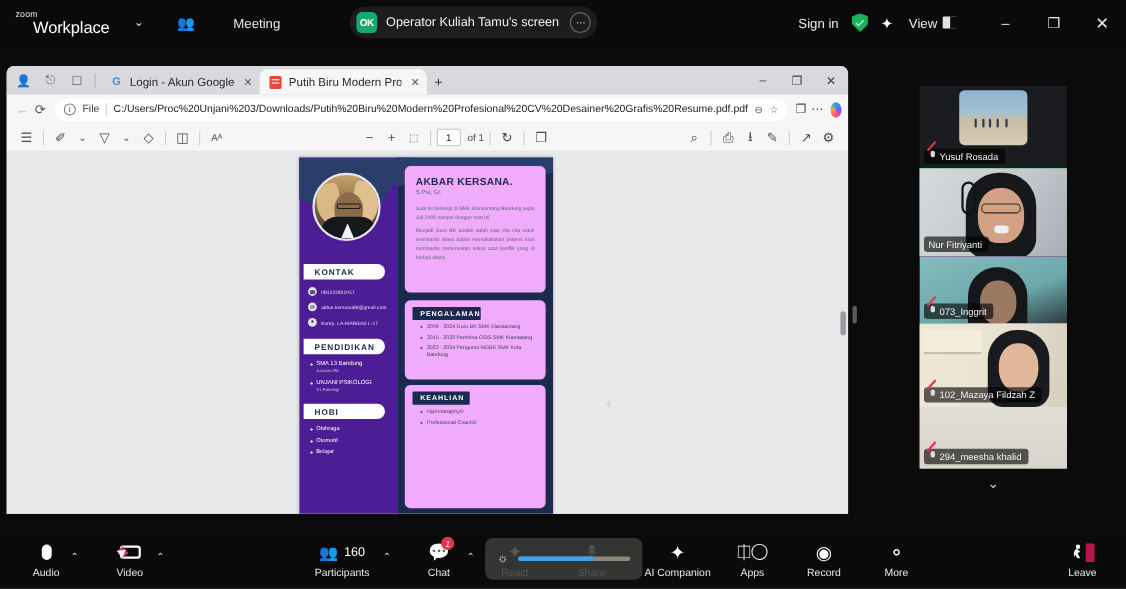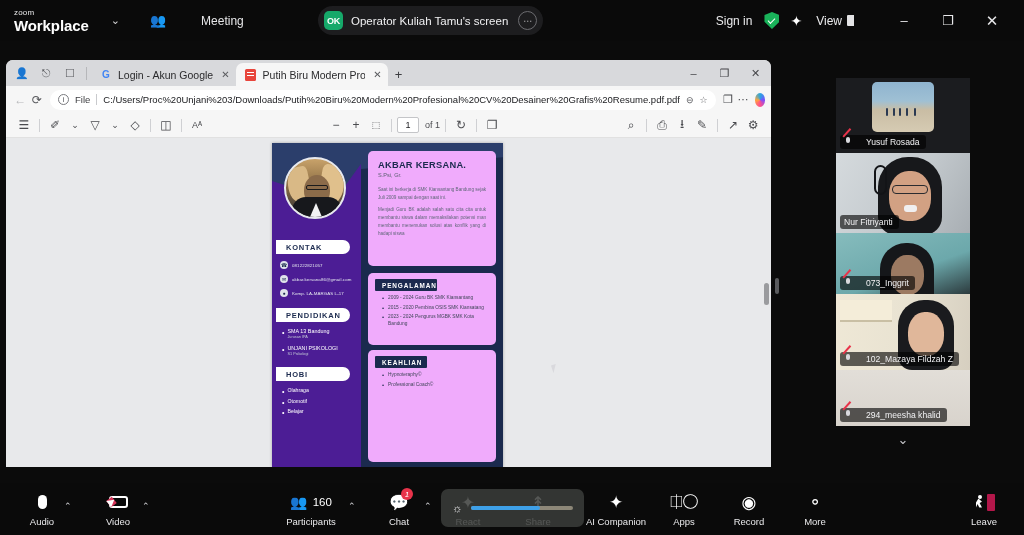--- a/index.html
+++ b/index.html
@@ -11,21 +11,21 @@
   }
   .app { position: relative; width: 1024px; height: 535px; background: #0b0b0b; }
 
   
   .zoom-topbar {
     position: absolute; left: 0; top: 0; width: 1024px; height: 41px;
     background: #0a0a0a; display: flex; align-items: center;
   }
   .zoom-logo { margin-left: 14px; line-height: 1; }
   .zoom-logo .z1 { font-size: 8px; color: #e9e9ea; letter-spacing: .2px; display: block; }
-  .zoom-logo .z2 { font-size: 15px; font-weight: bold; color: #fff; display: block; margin-top: 1px; letter-spacing: -.1px;}
+  .zoom-logo .z2 { font-size: 15px; font-weight: normal; color: #fff; display: block; margin-top: 1px; letter-spacing: -.1px; margin-left: 16px;}
   .chev-down {
     margin-left: 22px; color: #d6d6d8; font-size: 11px; cursor: pointer;
   }
   .meeting-chip { display: flex; align-items: center; gap: 7px; margin-left: 30px; }
   .meeting-chip .mi { font-size: 13px; color: #fff; }
   .meeting-chip .ml { font-size: 12px; color: #e6e6e8; margin-left: 28px; }
   .share-pill {
     position: absolute; left: 318px; top: 6px; height: 29px;
     background: #1d1d1f; border-radius: 15px;
     display: flex; align-items: center; padding: 0 6px 0 6px; gap: 8px;
@@ -34,21 +34,21 @@
     width: 19px; height: 19px; border-radius: 5px; background: #16a96a;
     color: #fff; font-size: 9px; font-weight: bold; display: flex;
     align-items: center; justify-content: center; letter-spacing: -.3px;
   }
   .share-pill .txt { font-size: 11.5px; color: #f0f0f2; white-space: nowrap; }
   .share-pill .dots {
     width: 19px; height: 19px; border-radius: 50%; border: 1px solid #6c6c70;
     color: #cfcfd2; font-size: 9px; display: flex; align-items: center;
     justify-content: center; margin-left: 2px;
   }
-  .tb-right { position: absolute; right: 10px; top: 0; height: 41px; display: flex; align-items: center; }
+  .tb-right { position: absolute; right: 0; top: 0; height: 41px; display: flex; align-items: center; }
   .signin { font-size: 12px; color: #eaeaec; margin-right: 12px; cursor: pointer; }
   .shield {
     width: 15px; height: 17px; background: #19b35a; margin-right: 11px;
     clip-path: polygon(50% 0, 100% 18%, 100% 58%, 50% 100%, 0 58%, 0 18%);
     position: relative;
   }
   .shield::after {
     content: ""; position: absolute; left: 3.5px; top: 6px; width: 6px; height: 3px;
     border-left: 1.6px solid #fff; border-bottom: 1.6px solid #fff;
     transform: rotate(-45deg);
@@ -219,21 +219,21 @@
 
   
   .panel-handle { position: absolute; left: 775px; top: 278px; width: 4px; height: 16px;
                   background: #5a5b5e; border-radius: 2px; }
 
   
   .vstrip { position: absolute; left: 836px; top: 78px; width: 134px; }
   .vtile { position: relative; width: 134px; overflow: hidden; background: #141416; }
   .vtile .vname {
     position: absolute; left: 4px; bottom: 4px; height: 14px; background: rgba(0,0,0,.62);
-    border-radius: 3px; display: flex; align-items: center; gap: 14px; padding: 0 6px 0 4px;
+    border-radius: 3px; display: flex; align-items: center; gap: 2px; padding: 0 6px 0 4px;
   }
   .vtile .vname .mic {
     width: 8px; height: 10px; position: relative; flex: none;
   }
   .vtile .vname .mic::before {
     content:""; position:absolute; left:2px; top:0; width:4px; height:6px; border-radius:2px;
     background:#d9d9dd;
   }
   .vtile .vname .mic::after {
     content:""; position:absolute; left:-1px; top:-1px; width:11px; height:1.6px; background:#e8334a;

